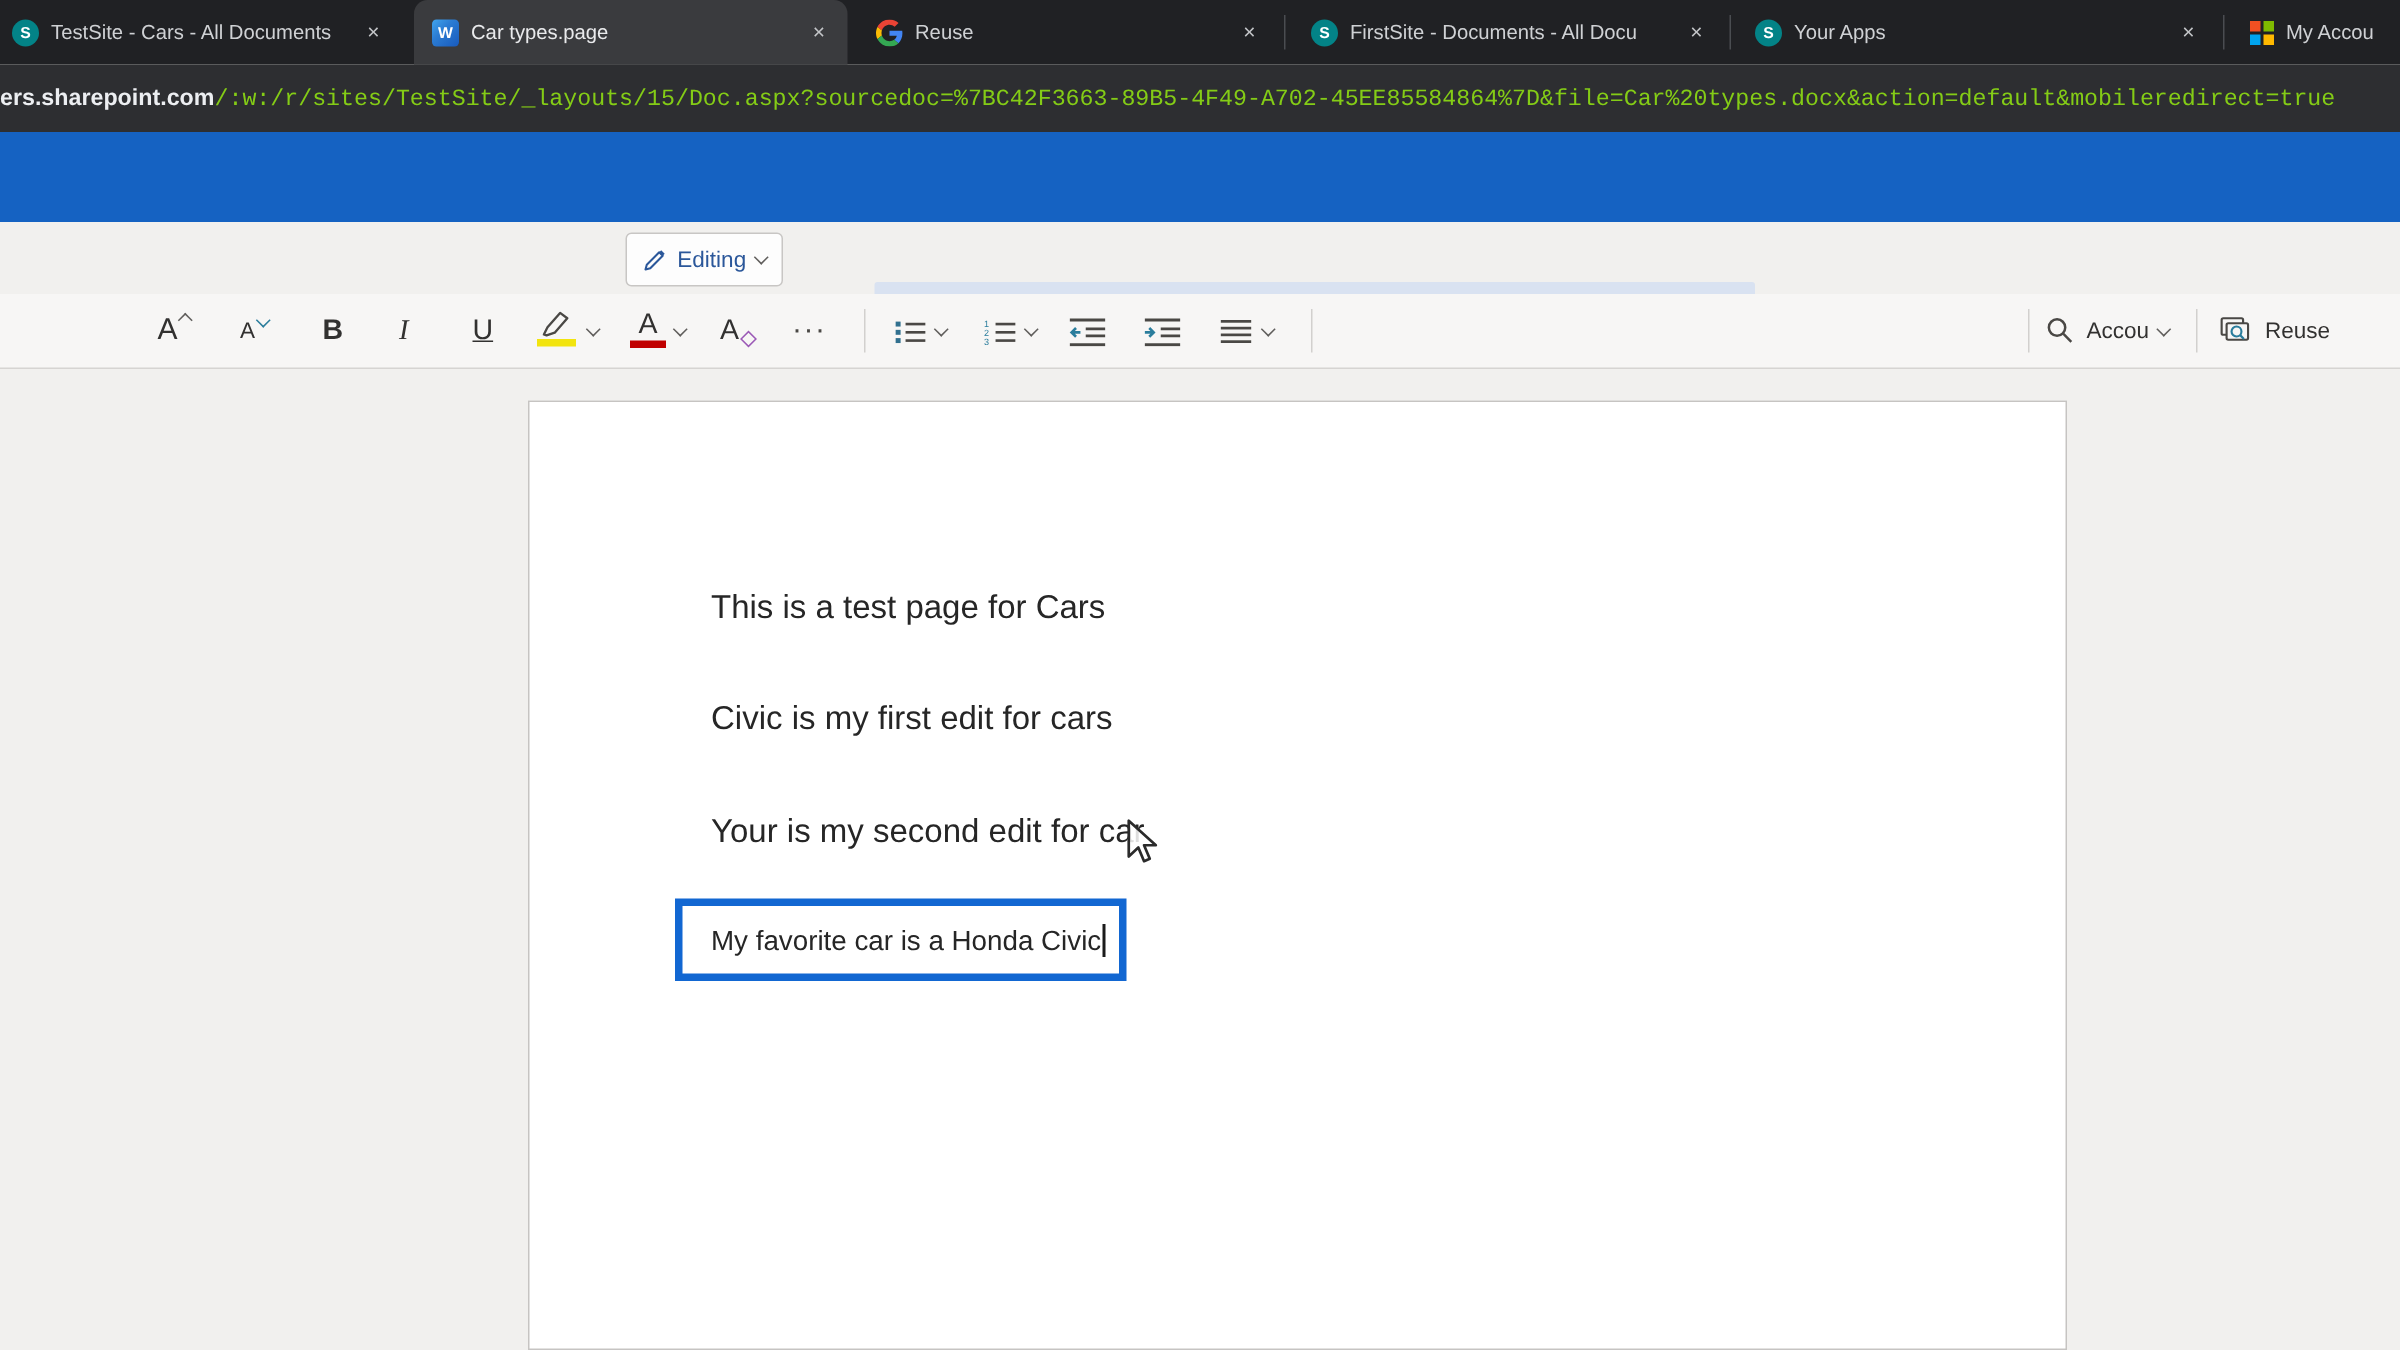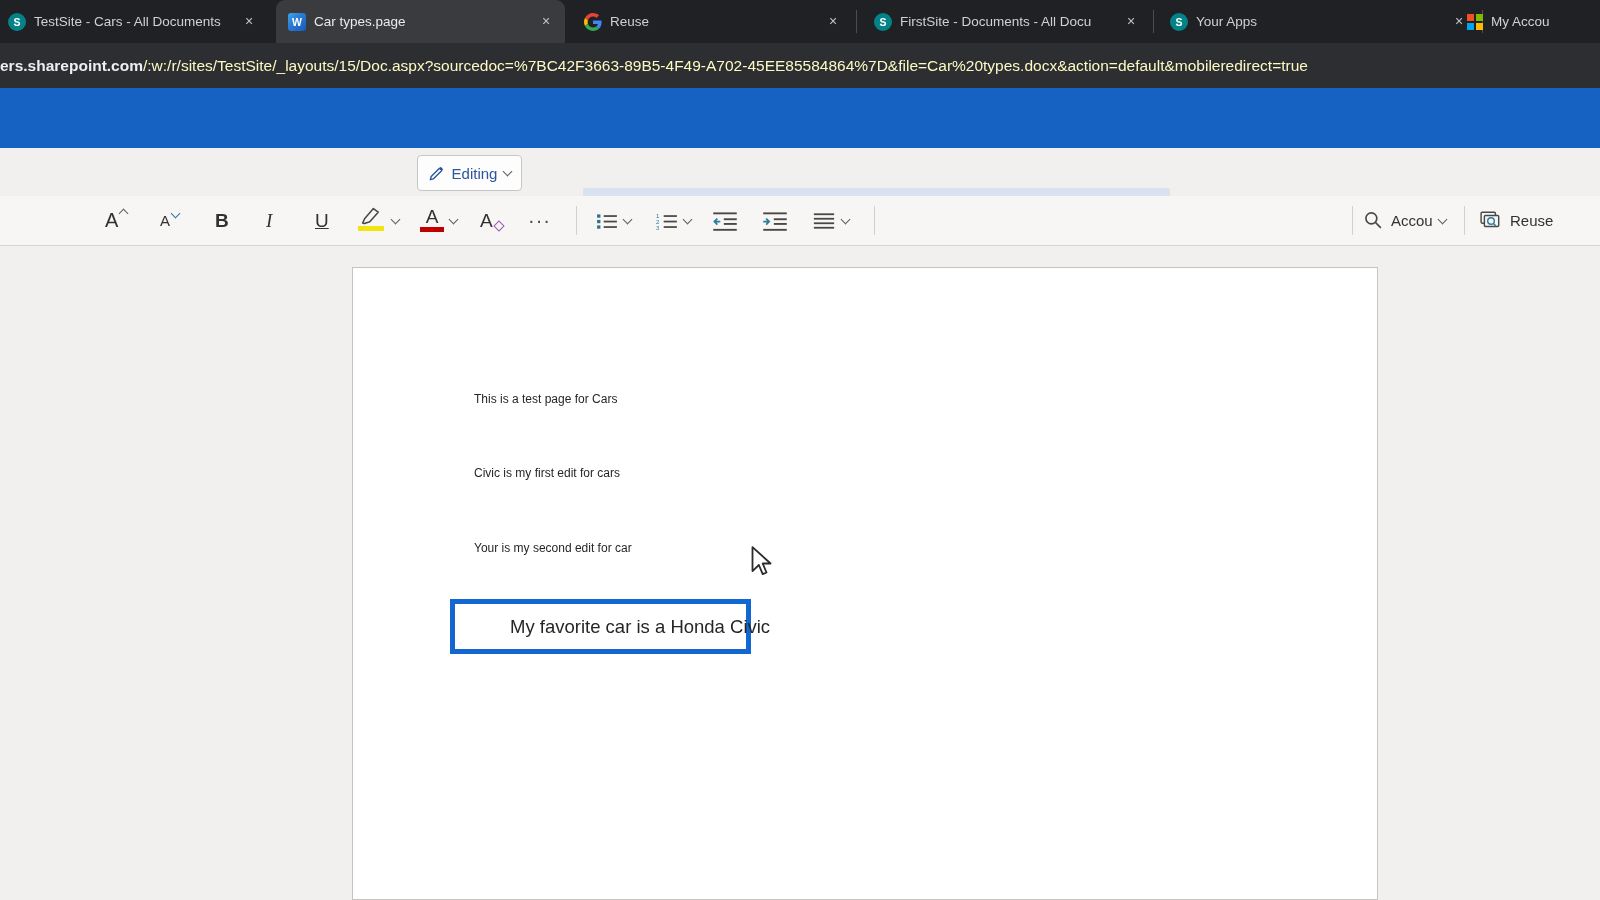--- a/index.html
+++ b/index.html
@@ -20,21 +20,21 @@
   .tico.sp { background:#038387; }
   .tico.word { border-radius:3px; background:linear-gradient(135deg,#41a5ee 0%,#2b7cd3 40%,#185abd 100%); }
   .tsep { position:absolute; top:10px; width:1px; height:23px; background:#4a4d51; }
   .mslogo { width:16px; height:16px; display:grid; grid-template-columns:7px 7px; grid-template-rows:7px 7px; gap:2px; }
   .mslogo span { display:block; }
 
   
   .urlbar { position:absolute; left:0; top:43px; width:1600px; height:45px; background:#2d2e31;
             display:flex; align-items:center; font-size:15.5px; white-space:nowrap; overflow:hidden; }
   .url-domain { color:#eceef1; font-weight:bold; }
-  .url-path { color:#fef9c3; }
+  .url-path { color:#84cc16;font-family:Liberation Mono, monospace; }
 
   
   .bluebar { position:absolute; left:0; top:88px; width:1600px; height:60px; background:#1562c2; }
   .bluebar .chev { color:#e8f0fb; position:absolute; left:7px; top:115px; }
   .searchbox { position:absolute; left:583px; top:100px; width:587px; height:39px; background:#d9e2f1;
                border-radius:2px; display:flex; align-items:center; padding-left:22px; gap:12px; }
   .searchbox span { color:#4e5d72; font-size:15.5px; }
 
   
   .menurow { position:absolute; left:0; top:148px; width:1600px; height:48px; background:#f7f6f5;
@@ -66,24 +66,24 @@
   .stylecell.sel { background:#fff; border:1px solid #adabab; outline:2px solid #f1efee; outline-offset:-3px; width:152px; }
   .stylecell.nospace { width:137px; }
   .stylecell.h1 { width:133px; font-size:23px; font-weight:300; color:#4a6078; }
   .stylechev { width:24px; border-left:1px solid #c8c6c4; display:flex; align-items:center; justify-content:center; }
   .tlabel { font-size:15px; color:#323130; margin-left:8px; }
 
   
   .docarea { position:absolute; left:0; top:247px; width:1600px; height:653px; background:#f1f0ee; }
   .page { position:absolute; left:352px; top:20px; width:1026px; height:633px; background:#fff;
           border:1px solid #c6c4c2; }
-  .para { position:absolute; left:121px; font-size:12px; color:#262626; white-space:nowrap; }
+  .para { position:absolute; left:121px; font-size:22px; color:#262626; white-space:nowrap; }
   .selbox { position:absolute; left:97px; top:331px; width:301px; height:55px; background:#fff;
             border:5px solid #1267d2; display:flex; align-items:center; padding-left:19px; }
-  .selbox .para-in { font-size:18.5px; color:#262626; white-space:nowrap;margin-left:36px; }
+  .selbox .para-in { font-size:18.5px; color:#262626; white-space:nowrap; }
   .caret { display:inline-block; width:2px; height:22px; background:#1b1b1b; margin-left:1px; vertical-align:-4px; }
   .cursor { position:absolute; left:748px; top:545px; z-index:50; }
 
   svg { display:block; }
 </style>
 </head>
 <body>
 
 <div id="app">
 
@@ -122,21 +122,21 @@
     </div>
     <div class="tsep" style="left:1153px"></div>
 
     <div class="tab" style="left:1158px;width:320px">
       <span class="tico sp">S</span>
       <span class="ttitle">Your Apps</span>
       <span class="tclose">×</span>
     </div>
     <div class="tsep" style="left:1482px"></div>
 
-    <div class="tab" style="left:1455px;width:112px;padding-right:0">
+    <div class="tab" style="left:1488px;width:112px;padding-right:0">
       <span class="mslogo">
         <span style="background:#f25022"></span>
           <span style="background:#7fba00"></span>
         <span style="background:#00a4ef"></span>
           <span style="background:#ffb900"></span>
       </span>
       <span class="ttitle" style="overflow:visible">My Accou</span>
     </div>
   </div>
 

